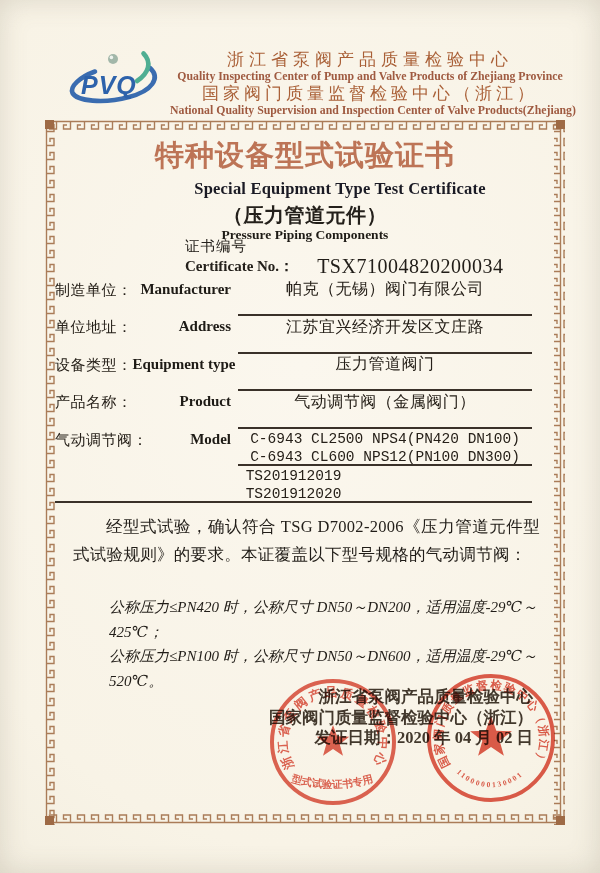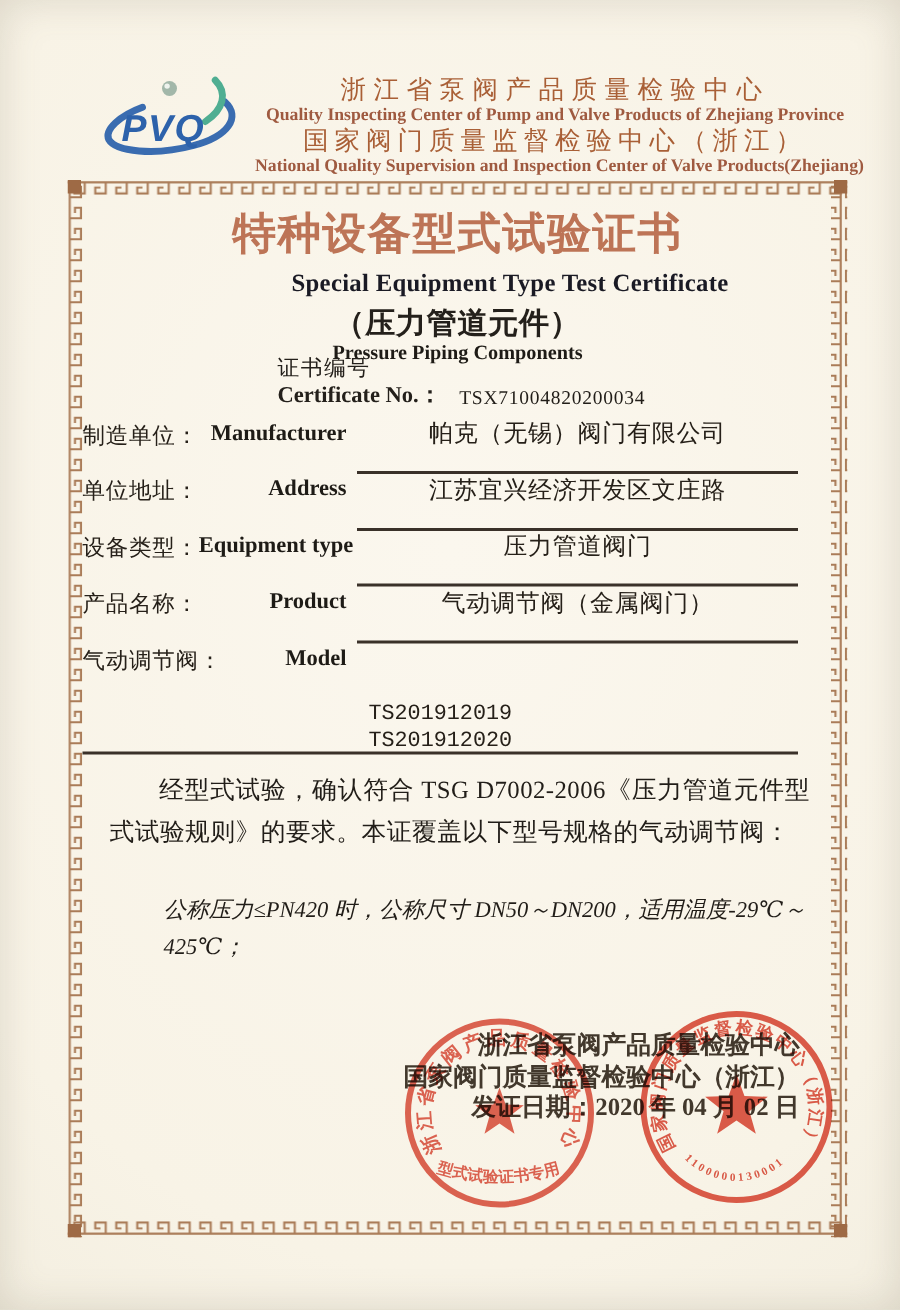--- a/index.html
+++ b/index.html
@@ -18,21 +18,21 @@
   .border-svg{position:absolute;left:0;top:0;width:520px;height:705px;}
   .centered{position:absolute;left:0;width:100%;text-align:center;}
   .title-cn{top:16px;font-size:29px;font-weight:bold;letter-spacing:1px;color:#bd7456;}
   .title-en{top:59px;font-size:16.5px;font-weight:bold;color:#1a1a24;letter-spacing:.2px;margin-left:35px;}
   .cat-cn{top:82px;font-size:20px;font-weight:bold;color:#24201b;letter-spacing:.5px;}
   .cat-en{top:107px;font-size:13.5px;font-weight:bold;color:#1e1b16;}
   .certno{position:absolute;left:140px;top:118px;color:#24201b;}
   .certno-cn{font-size:14.5px;letter-spacing:1px;line-height:17px;}
   .certno-line{display:flex;align-items:center;}
   .certno-en{font-size:15px;font-weight:bold;line-height:19px;}
-  .certno-val{font-size:13px;margin-left:12px;letter-spacing:.5px;color:#211d18;}
+  .certno-val{font-size:20px;margin-left:23px;letter-spacing:.5px;color:#211d18;}
   
   .fields{position:absolute;left:10px;right:33px;top:159px;}
   .frow{display:flex;height:37.4px;}
   .flabel{width:176px;text-align:right;padding:2px 7px 1px 0;display:flex;flex-direction:row;justify-content:space-between;}
   .flc{font-size:15px;color:#262019;letter-spacing:.5px;white-space:nowrap;}
   .fle{font-size:15px;font-weight:bold;color:#1e1b16;white-space:nowrap;text-align:right;}
   .fv{flex:1;border-bottom:2px solid #3a3129;display:flex;flex-direction:column;text-align:center;}
   .fv.single{justify-content:flex-end;}
   .fv.single .val{font-size:16px;color:#262019;letter-spacing:.5px;padding-bottom:14px;}
   .fv.double{justify-content:space-between;padding-top:1px;}
@@ -144,35 +144,40 @@
         <div class="fv single">
           <div class="val">气动调节阀（金属阀门）</div>
         </div>
       </div>
 
       <div class="frow">
         <div class="flabel">
           <div class="flc">气动调节阀：</div>
           <div class="fle">Model</div>
         </div>
+        <div class="fv double">
+          <div class="val">C-6943 CL2500 NPS4(PN420 DN100)</div>
+          <div class="val">C-6943 CL600 NPS12(PN100 DN300)</div>
+        </div>
       </div>
 
       <div class="frow">
         <div class="fv double">
           <div class="val">TS201912019</div>
           <div class="val">TS201912020</div>
         </div>
       </div>
 
     </div>
 
     <div class="statement">经型式试验，确认符合 TSG D7002-2006《压力管道元件型式试验规则》的要求。本证覆盖以下型号规格的气动调节阀：</div>
 
     <div class="specs">
       <div>公称压力≤PN420 时，公称尺寸 DN50～DN200，适用温度-29℃～425℃；</div>
+      <div>公称压力≤PN100 时，公称尺寸 DN50～DN600，适用温度-29℃～520℃。</div>
     </div>
 
     <div class="footer">
       <div>浙江省泵阀产品质量检验中心</div>
       <div>国家阀门质量监督检验中心（浙江）</div>
       <div>发证日期：2020 年 04 月 02 日</div>
     </div>
 
     <svg class="stamps" viewBox="0 0 520 705">
       <defs>

